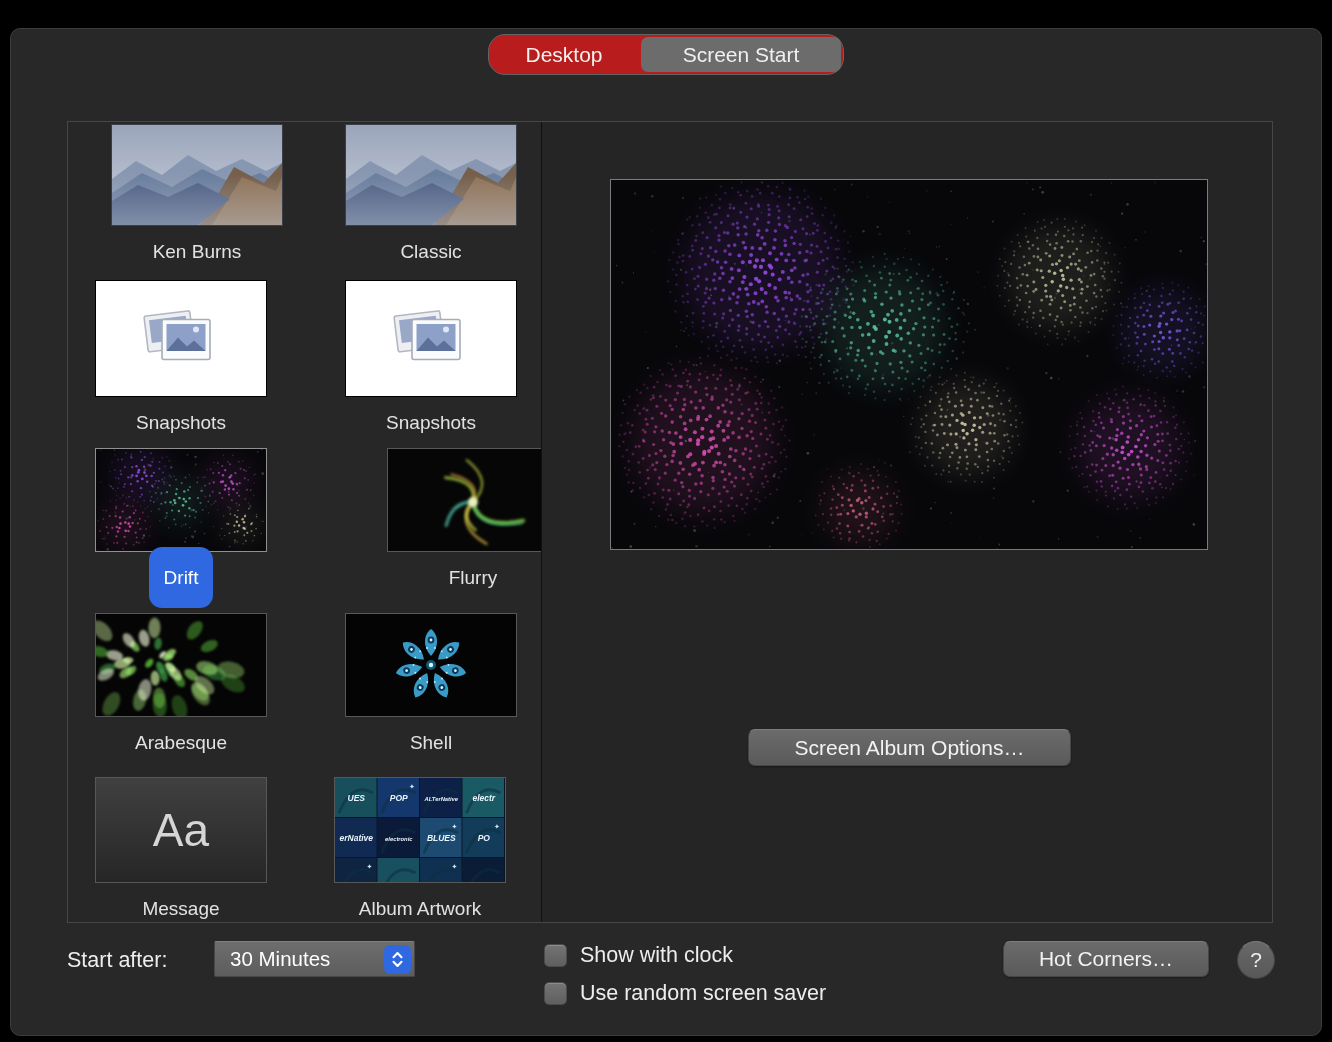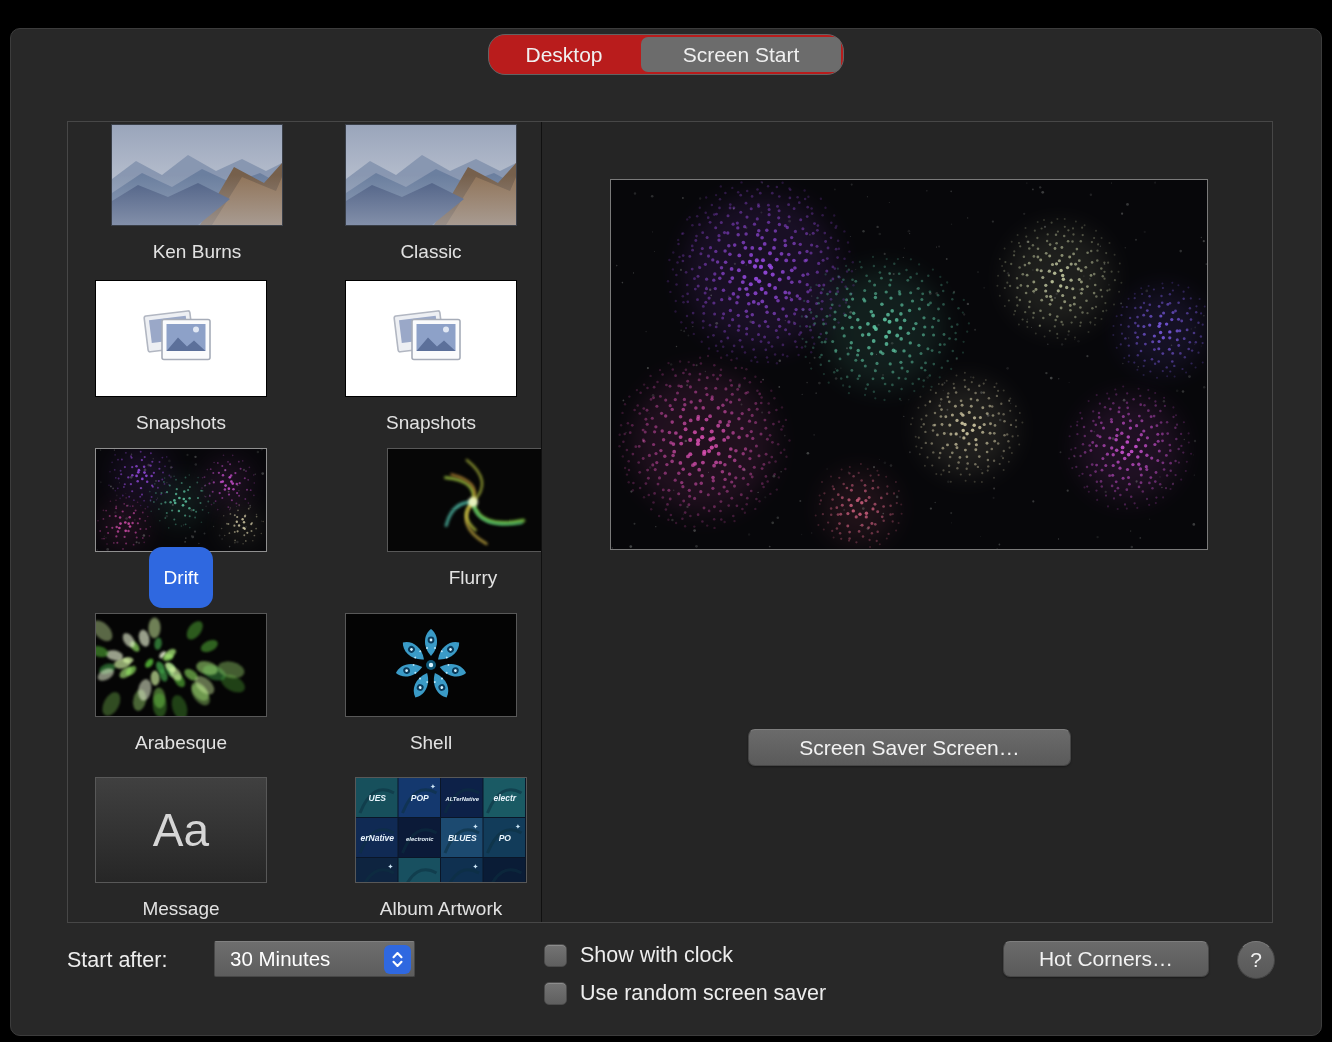--- a/index.html
+++ b/index.html
@@ -733,21 +733,21 @@
                   <stop offset="0" stop-color="#404040"></stop>
                   <stop offset="1" stop-color="#262626"></stop>
                 </linearGradient>
               </defs>
   <rect width="170" height="104" fill="url(#mgmessage)"></rect>
   <text x="85" y="68" text-anchor="middle" font-family="Liberation Sans, sans-serif" font-size="46" fill="#d6d6d6">Aa</text>
             </svg>
           </div>
           <div class="saver-label"><span>Message</span></div>
         </div>
-        <div class="saver-cell" style="left: 287px; top: 655px;">
+        <div class="saver-cell" style="left: 266px; top: 655px;">
           <div class="thumb b-gray" style="height: 104px;">
             <svg width="170" height="104" viewBox="0 0 170 104">
               <rect width="170" height="104" fill="#0a1628"></rect>
               <rect x="0.0" y="0" width="41.5" height="39" fill="#17505c"></rect>
               <path d="M 4.0 35 q 12.8 -32 34.0 -20" stroke="#0c3040" stroke-width="3" fill="none" opacity="0.55"></path>
               <text x="21.3" y="23" text-anchor="middle" font-family="Liberation Sans, sans-serif" font-size="8.5" font-style="italic" font-weight="bold" fill="#eaf5fd">UES</text>
               <rect x="42.5" y="0" width="41.5" height="39" fill="#14386e"></rect>
               <path d="M 46.5 35 q 12.8 -32 34.0 -20" stroke="#0c3040" stroke-width="3" fill="none" opacity="0.55"></path>
               <text x="74.0" y="11" font-size="7" fill="#cfe8f8">✦</text>
               <text x="63.8" y="23" text-anchor="middle" font-family="Liberation Sans, sans-serif" font-size="8.5" font-style="italic" font-weight="bold" fill="#eaf5fd">POP</text>
@@ -2844,21 +2844,21 @@
             <circle cx="285.1" cy="350.6" r="1.02" fill="#d06080" opacity="0.24"></circle>
             <circle cx="275.8" cy="358.5" r="1.02" fill="#d06080" opacity="0.24"></circle>
             <circle cx="268.8" cy="364.2" r="1.02" fill="#d06080" opacity="0.24"></circle>
             <circle cx="259.1" cy="367.1" r="1.02" fill="#d06080" opacity="0.24"></circle>
             <circle cx="222.6" cy="357.4" r="1.02" fill="#d06080" opacity="0.24"></circle>
             <circle cx="212.8" cy="349.5" r="1.02" fill="#d06080" opacity="0.24"></circle>
             <circle cx="207.4" cy="345.0" r="1.02" fill="#d06080" opacity="0.24"></circle>
             <circle cx="204.7" cy="335.4" r="1.02" fill="#d06080" opacity="0.24"></circle>
             <circle cx="208.8" cy="324.0" r="1.02" fill="#d06080" opacity="0.24"></circle>
           </svg></div>
-      <button class="mac-btn options-btn">Screen Saver Screen…</button>
+      <button class="mac-btn options-btn">Screen Album Options…</button>
     </div>
   </div>
 
   <span class="footer-label">Start after:</span>
 
   <div class="dropdown">
     <span class="value">30 Minutes</span>
     <span class="stepper">
       <svg width="13" height="19" viewBox="0 0 13 19">
         <polyline points="2.5,7.2 6.5,3 10.5,7.2" fill="none" stroke="#fff" stroke-width="2.1" stroke-linecap="round" stroke-linejoin="round"></polyline>

